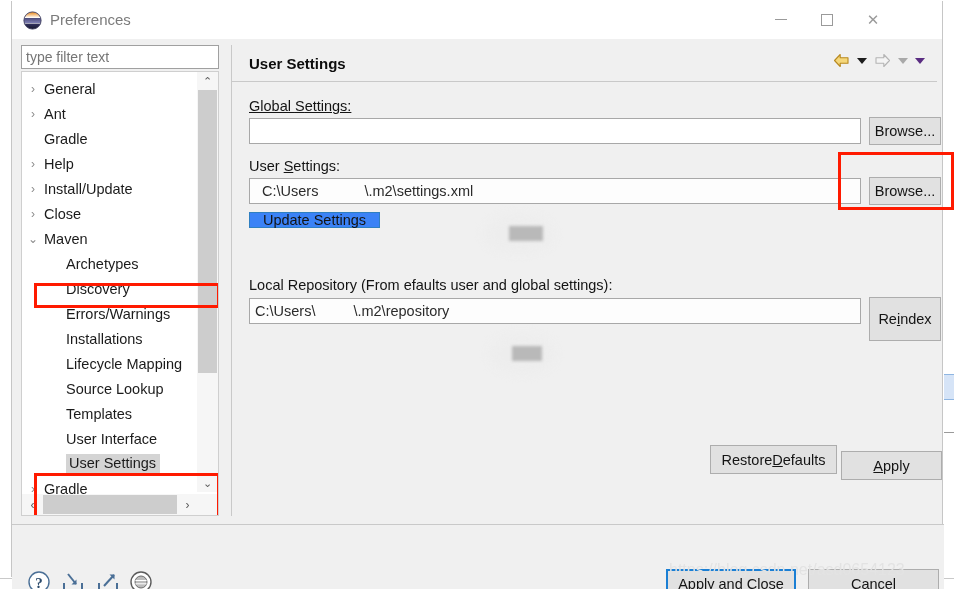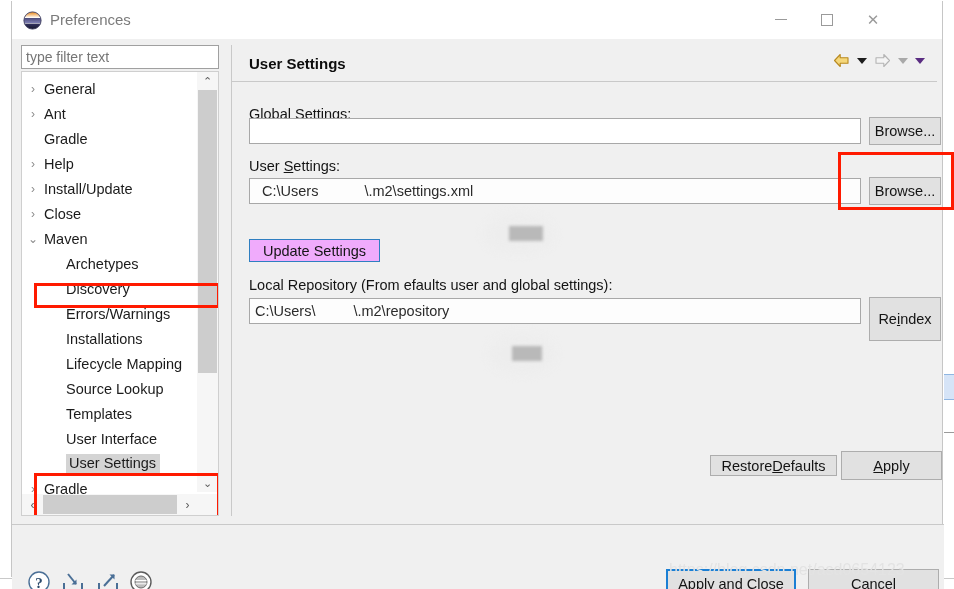--- a/index.html
+++ b/index.html
@@ -244,48 +244,48 @@
     background: #e1e1e1;
     border: 1px solid #adadad;
     font-family: "Liberation Sans", sans-serif;
     font-size: 14.5px;
     color: #141414;
     display: flex; align-items: center; justify-content: center;
     cursor: default;
   }
   .btn u { text-decoration: underline; }
 
-  #lbl-global   { left: 17px; top: 61px; }
+  #lbl-global   { left: 17px; top: 53px; text-decoration: underline; }
   #in-global    { left: 17px; top: 73px; width: 612px; }
   #btn-browse-global { left: 637px; top: 72px; width: 72px; height: 28px; }
 
   #lbl-user     { left: 17px; top: 113px; }
   #in-user      { left: 17px; top: 133px; width: 612px; padding-left: 12px; }
   #btn-browse-user   { left: 637px; top: 132px; width: 72px; height: 28px; }
-  #btn-update   { left: 17px; top: 167px; width: 131px; height: 23px;
-                  background: #f0abfc; border: 1px solid #2f7fc1; margin-top: 27px; }
+  #btn-update   { left: 17px; top: 167px; width: 131px; height: 16px;
+                  background: #3b82f6; border: 1px solid #2f7fc1; }
 
   #lbl-local    { left: 17px; top: 232px; }
   #in-local     { left: 17px; top: 253px; width: 612px; }
   #btn-reindex  { left: 637px; top: 252px; width: 72px; height: 44px; }
 
   
   .redact {
     position: absolute;
     background: #b9b9b9;
     filter: blur(1.6px);
   }
   .redact-halo {
     position: absolute;
     background: #ededed;
     filter: blur(5px);
     border-radius: 50%;
   }
 
-  #btn-restore  { left: 478px; top: 410px; width: 127px; height: 21px; }
+  #btn-restore  { left: 478px; top: 400px; width: 127px; height: 29px; }
   #btn-apply    { left: 609px; top: 406px; width: 101px; height: 29px; }
 
   
   #hl-browse {
     position: absolute; left: 838px; top: 152px;
     width: 116px; height: 58px;
     border: 3px solid #ff1a00;
     pointer-events: none;
     z-index: 30;
   }

